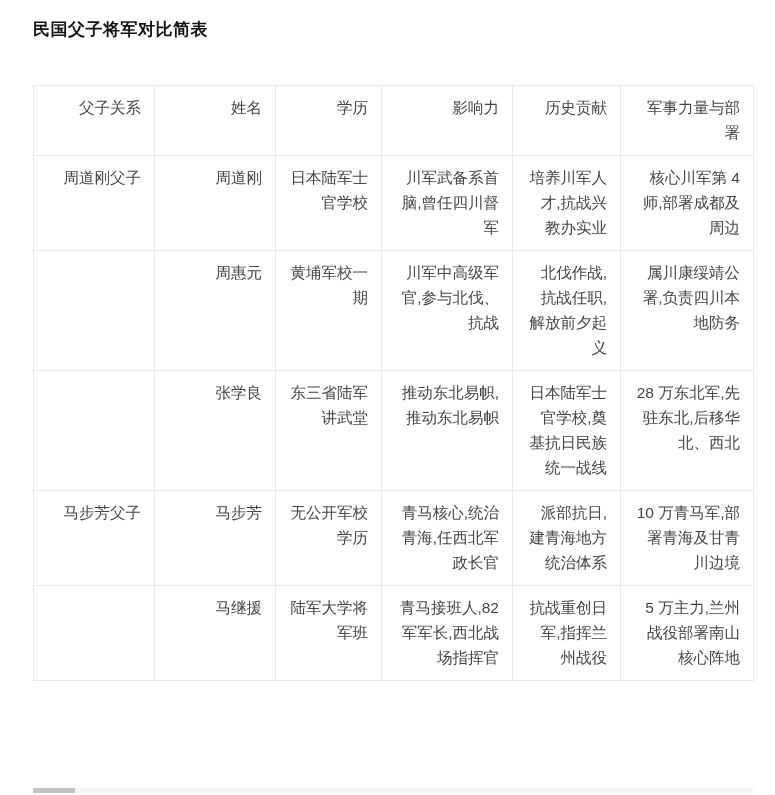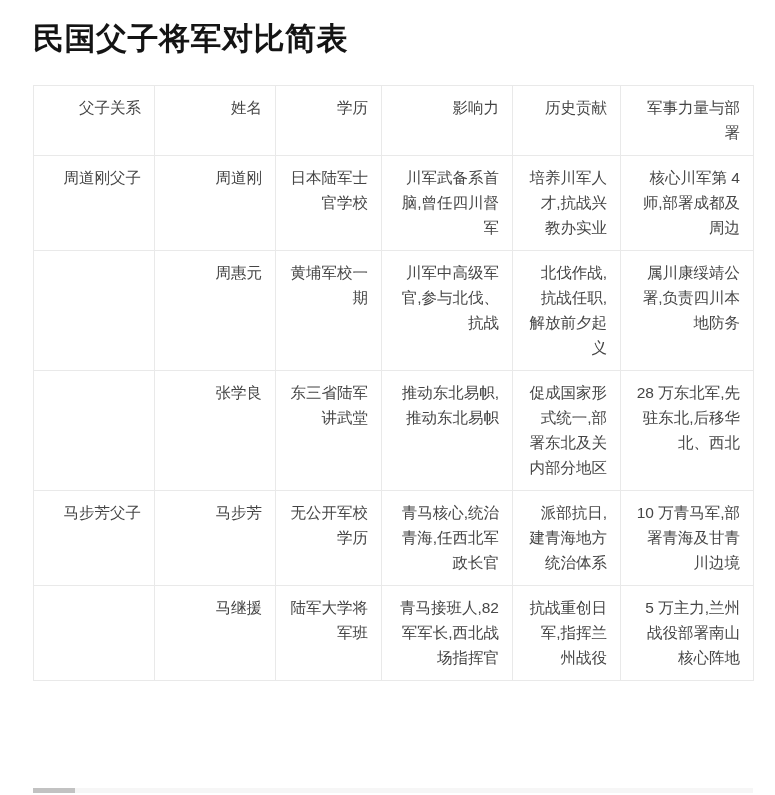--- a/index.html
+++ b/index.html
@@ -12,21 +12,21 @@
     height: 795px;
     position: relative;
     overflow: hidden;
     font-family: "Liberation Sans", "DejaVu Sans", sans-serif;
   }
   .page-title {
     position: absolute;
     left: 33px;
     top: 18px;
     margin: 0;
-    font-size: 31px;
+    font-size: 17px;
     font-weight: 700;
     color: #141414;
     letter-spacing: 0.5px;
     white-space: nowrap;
   }
   table.compare {
     position: absolute;
     left: 33px;
     top: 85px;
     width: 720px;
@@ -107,21 +107,21 @@
         <td>黄埔军校一期</td>
         <td>川军中高级军官,参与北伐、抗战</td>
         <td>北伐作战,抗战任职,解放前夕起义</td>
         <td>属川康绥靖公署,负责四川本地防务</td>
       </tr>
       <tr>
         <td></td>
         <td>张学良</td>
         <td>东三省陆军讲武堂</td>
         <td>推动东北易帜,推动东北易帜</td>
-        <td>促成国家形式统一,部署东北及关内部分地区</td>
+        <td>日本陆军士官学校,奠基抗日民族统一战线</td>
         <td>28 万东北军,先驻东北,后移华北、西北</td>
       </tr>
       <tr>
         <td>马步芳父子</td>
         <td>马步芳</td>
         <td>无公开军校学历</td>
         <td>青马核心,统治青海,任西北军政长官</td>
         <td>派部抗日,建青海地方统治体系</td>
         <td>10 万青马军,部署青海及甘青川边境</td>
       </tr>

